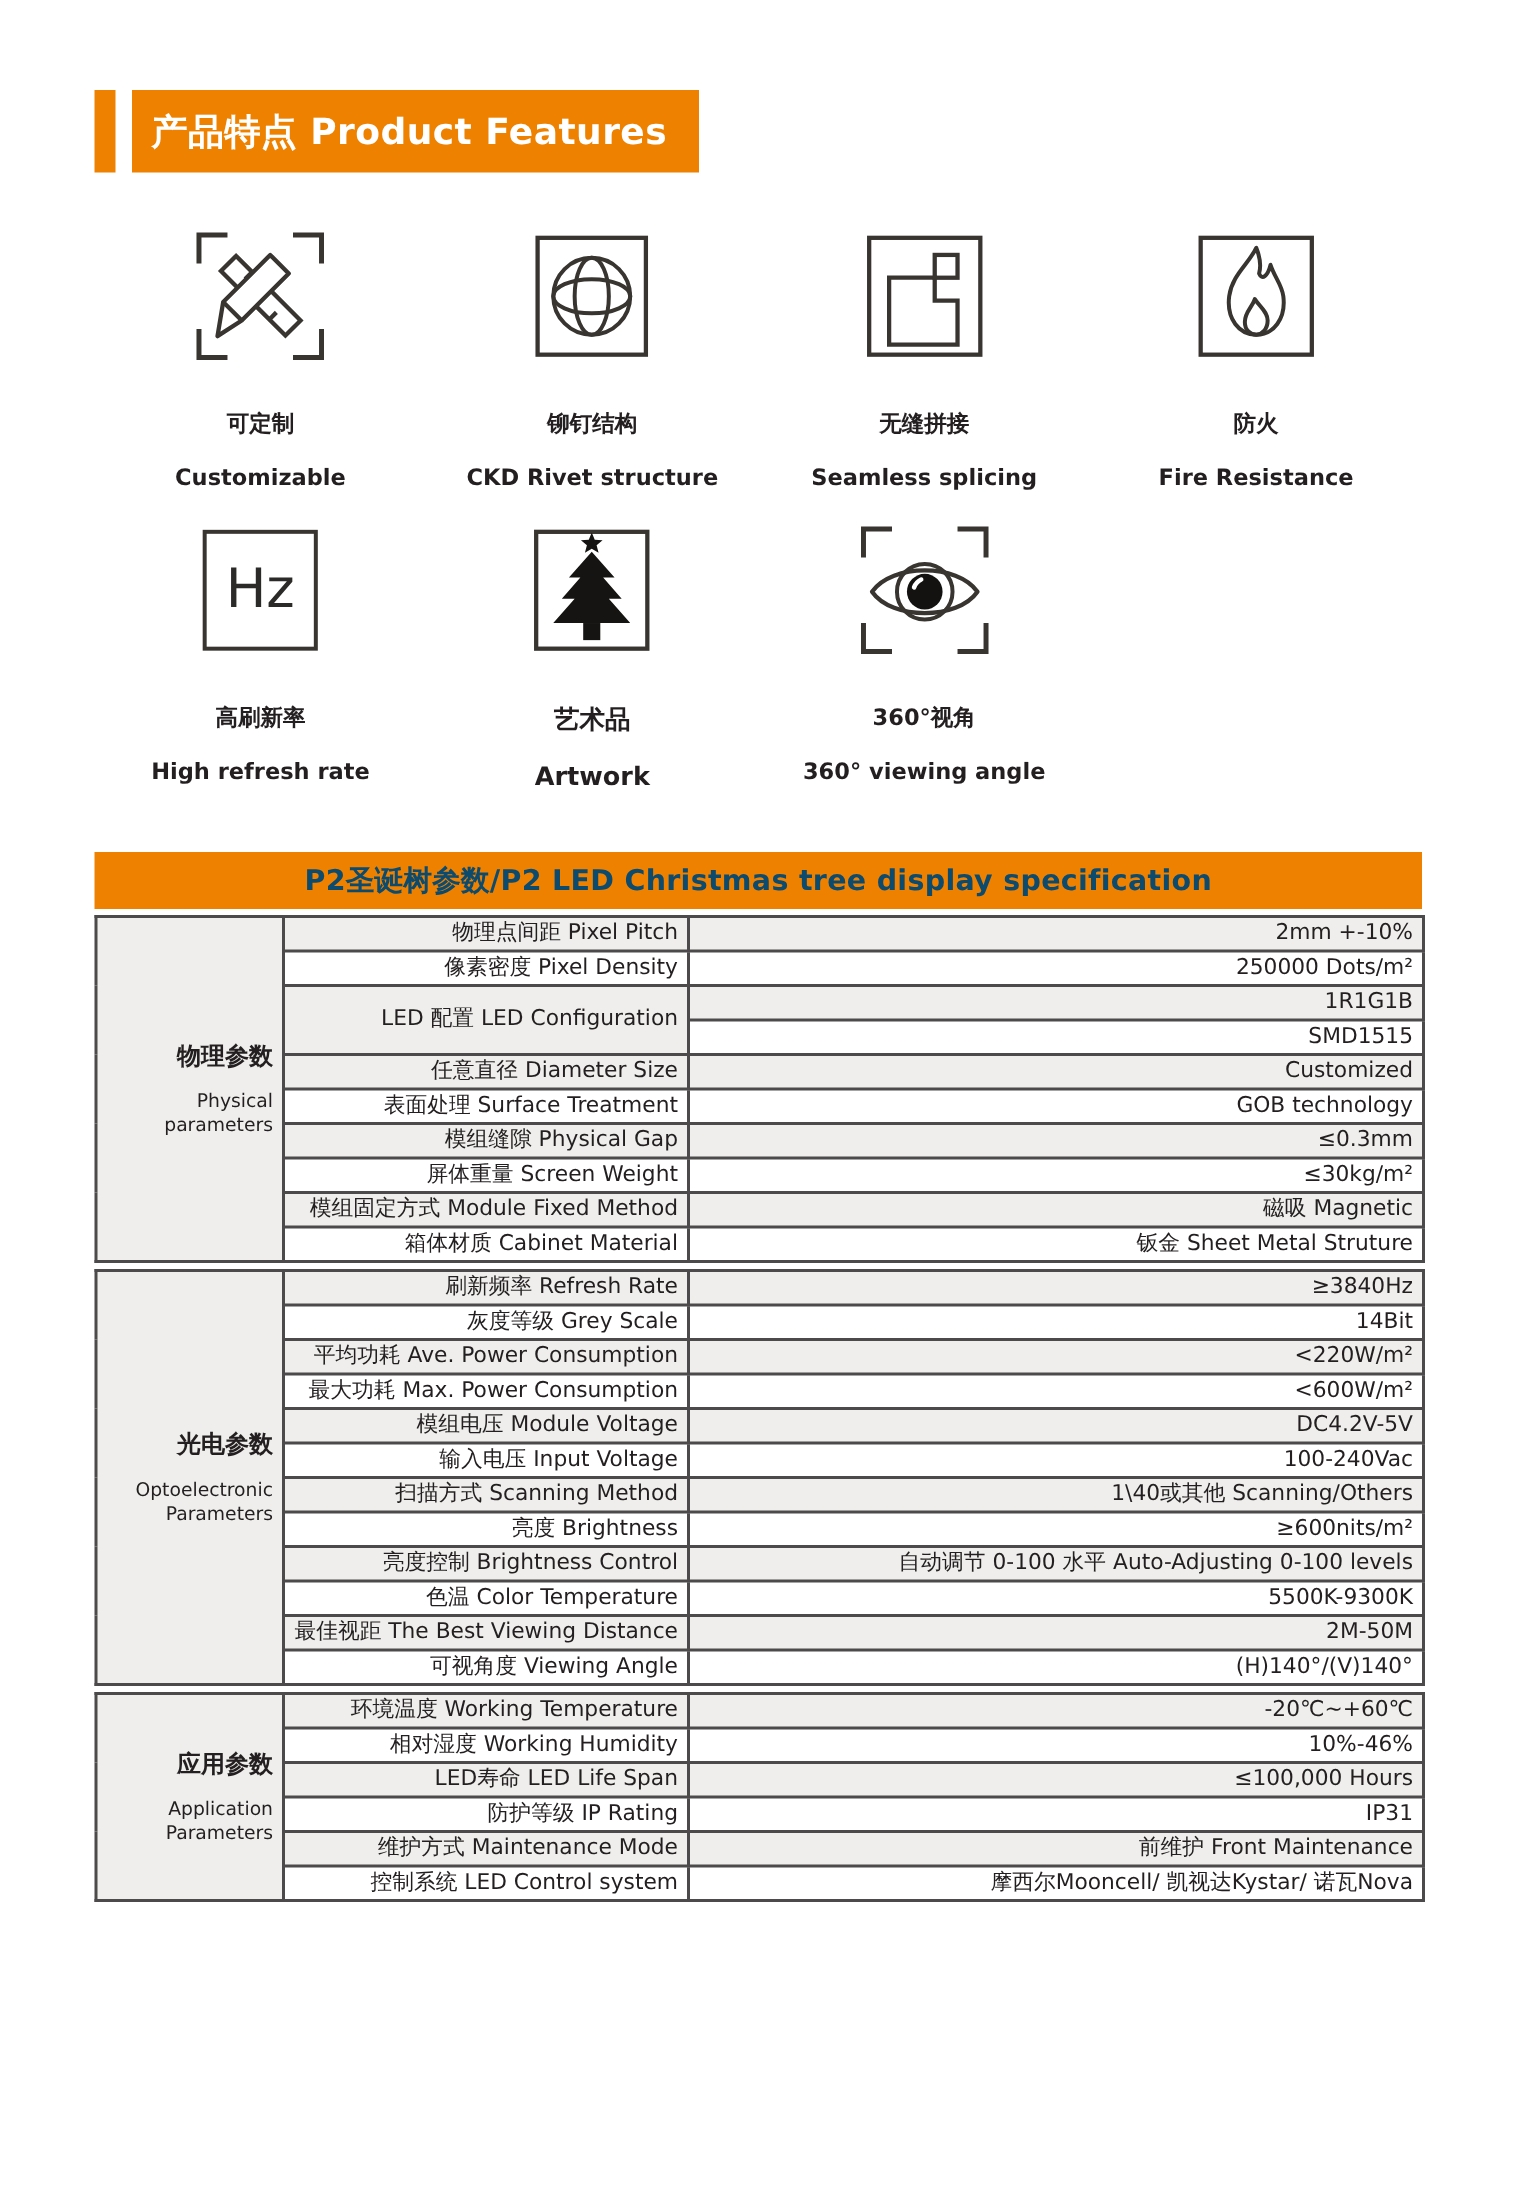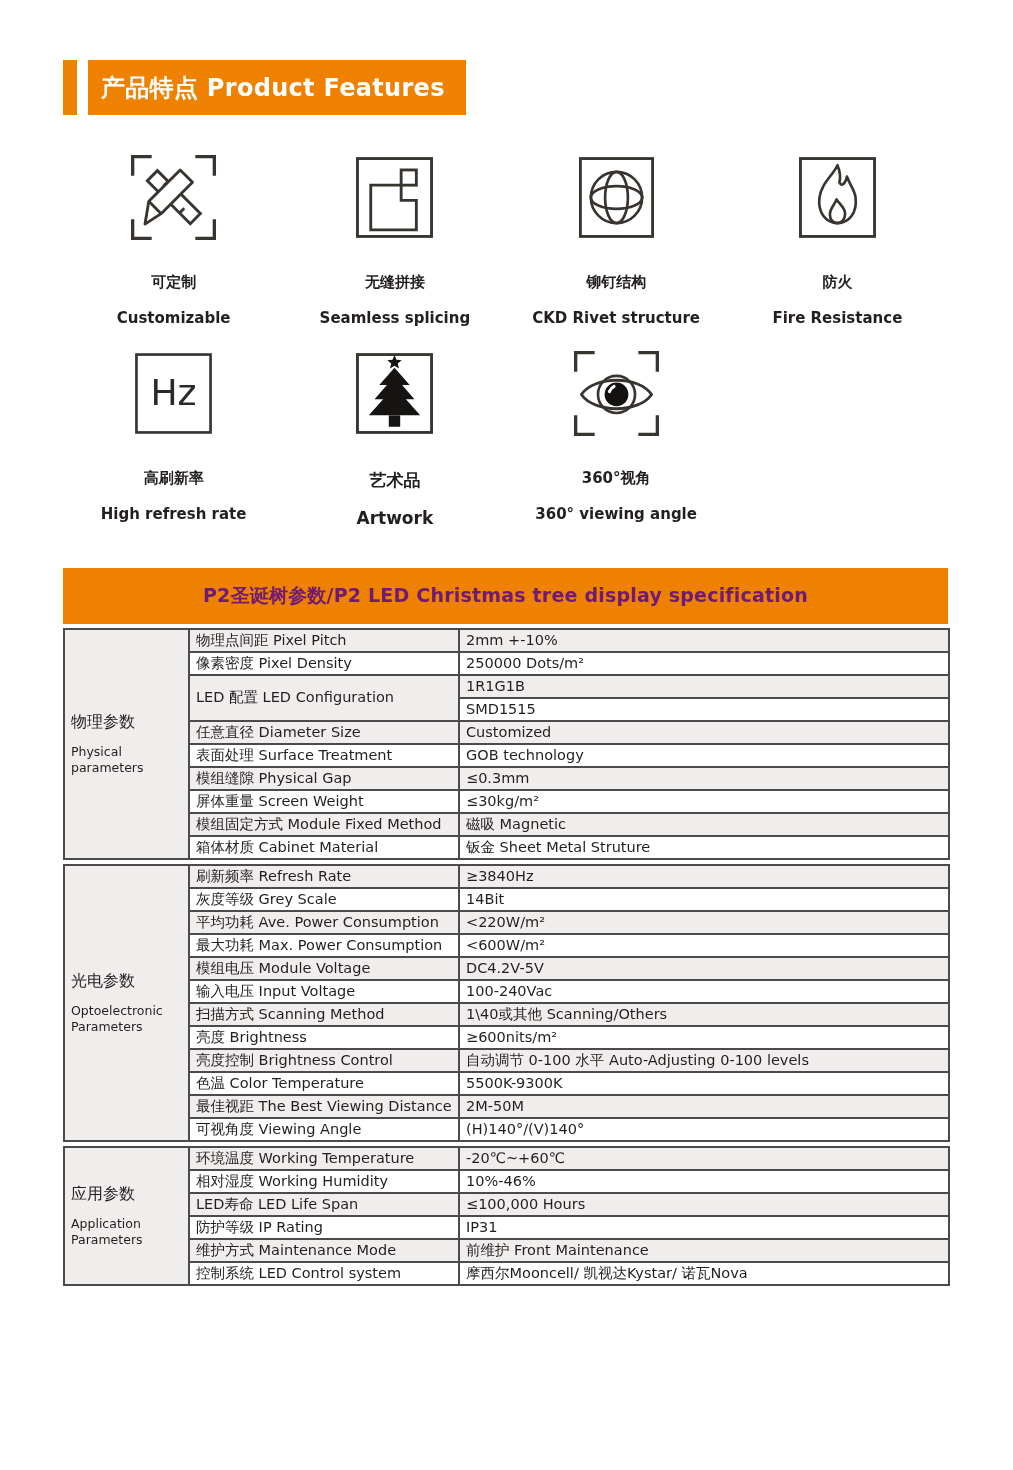--- a/index.html
+++ b/index.html
@@ -18,30 +18,30 @@
               display:grid; grid-template-columns:repeat(4,1fr); row-gap:18px; }
   .feat { display:flex; flex-direction:column; align-items:center; }
   .feat-icon { width:95px; height:95px; }
   .feat-icon svg { width:100%; height:100%; display:block; }
   .feat-zh { margin-top:28px; font-size:15px; font-weight:bold; line-height:1.3; }
   .feat-en { margin-top:16px; font-size:15px; font-weight:bold; line-height:1.3; }
   .feat.em .feat-zh, .feat.em .feat-en { font-size:17px; }
 
   
   .spec { position:absolute; top:568px; left:63px; width:885px; }
-  .spec-title { height:56px; background:#ee8200; color:#701a75; font-weight:bold; font-size:19px;
+  .spec-title { height:38px; background:#ee8200; color:#0c4a6e; font-weight:bold; font-size:19px;
                 display:flex; align-items:center; justify-content:center; letter-spacing:0.2px; }
   table.sec { border-collapse:collapse; width:885px; table-layout:fixed; margin-top:4px; }
   col.c1 { width:125px; } col.c2 { width:270px; } col.c3 { width:490px; }
-  table.sec td { border:2px solid #4c4a4a; height:23px; padding:0 6px; text-align:left;
+  table.sec td { border:2px solid #4c4a4a; height:23px; padding:0 6px; text-align:right;
                  font-size:14.5px; line-height:1.2; background:#ffffff; }
   table.sec tr:nth-child(odd) td.lbl, table.sec tr:nth-child(odd) td.val { background:#efeeec; }
   .sec td.lbl.span2 { background:#ffffff; vertical-align:middle; }
   td.scell { background:#efeeec !important; vertical-align:middle; }
-  .s-zh { font-size:16px; font-weight:normal; }
+  .s-zh { font-size:16px; font-weight:bold; }
   .s-en { font-size:12.5px; margin-top:13px; line-height:1.25; }
 </style>
 </head>
 <body>
 
 <div class="page">
 
   <div class="hdr">
     <div class="hdr-accent"></div>
     <div class="hdr-main">
@@ -64,40 +64,40 @@
           <line x1="24" y1="54" x2="37" y2="67" stroke="#383430" stroke-width="3"></line>
         </svg>
       </div>
       <div class="feat-zh">可定制</div>
       <div class="feat-en">Customizable</div>
     </div>
 
     <div class="feat">
       <div class="feat-icon">
         <svg viewBox="0 0 100 100">
-          <rect x="11" y="9" width="78" height="82" fill="none" stroke="#383430" stroke-width="3"></rect>
-          <path d="M25 37 H57 V53 H73 V84 H25 Z" fill="none" stroke="#383430" stroke-width="3"></path>
-          <rect x="57" y="21" width="16" height="16" fill="none" stroke="#383430" stroke-width="3"></rect>
-        </svg>
-      </div>
-      <div class="feat-zh">无缝拼接</div>
-      <div class="feat-en">Seamless splicing</div>
-    </div>
-
-    <div class="feat">
-      <div class="feat-icon">
-        <svg viewBox="0 0 100 100">
           <rect x="12" y="9" width="76" height="82" fill="none" stroke="#383430" stroke-width="3"></rect>
           <circle cx="50" cy="50" r="27" fill="none" stroke="#383430" stroke-width="2.8"></circle>
           <ellipse cx="50" cy="50" rx="12" ry="27" fill="none" stroke="#383430" stroke-width="2.8"></ellipse>
           <ellipse cx="50" cy="50" rx="27" ry="12" fill="none" stroke="#383430" stroke-width="2.8"></ellipse>
         </svg>
       </div>
       <div class="feat-zh">铆钉结构</div>
       <div class="feat-en">CKD Rivet structure</div>
+    </div>
+
+    <div class="feat">
+      <div class="feat-icon">
+        <svg viewBox="0 0 100 100">
+          <rect x="11" y="9" width="78" height="82" fill="none" stroke="#383430" stroke-width="3"></rect>
+          <path d="M25 37 H57 V53 H73 V84 H25 Z" fill="none" stroke="#383430" stroke-width="3"></path>
+          <rect x="57" y="21" width="16" height="16" fill="none" stroke="#383430" stroke-width="3"></rect>
+        </svg>
+      </div>
+      <div class="feat-zh">无缝拼接</div>
+      <div class="feat-en">Seamless splicing</div>
     </div>
 
     <div class="feat">
       <div class="feat-icon">
         <svg viewBox="0 0 100 100">
           <rect x="11" y="9" width="78" height="82" fill="none" stroke="#383430" stroke-width="3"></rect>
           <path d="M50 16 C45 27 33 35 31 50 C29 66 38 77 50 77 C62 77 71 66 69 50 C68 42 63 37 60 28 C58 36 54 39 52 34 C54 27 52 21 50 16 Z" fill="none" stroke="#383430" stroke-width="2.8" stroke-linejoin="round"></path>
           <path d="M42 68 C42 61 47 58 49 52 C53 58 58 61 58 67 C58 73 54 77 50 77 C46 77 42 74 42 68 Z" fill="none" stroke="#383430" stroke-width="2.8" stroke-linejoin="round"></path>
         </svg>
       </div>

